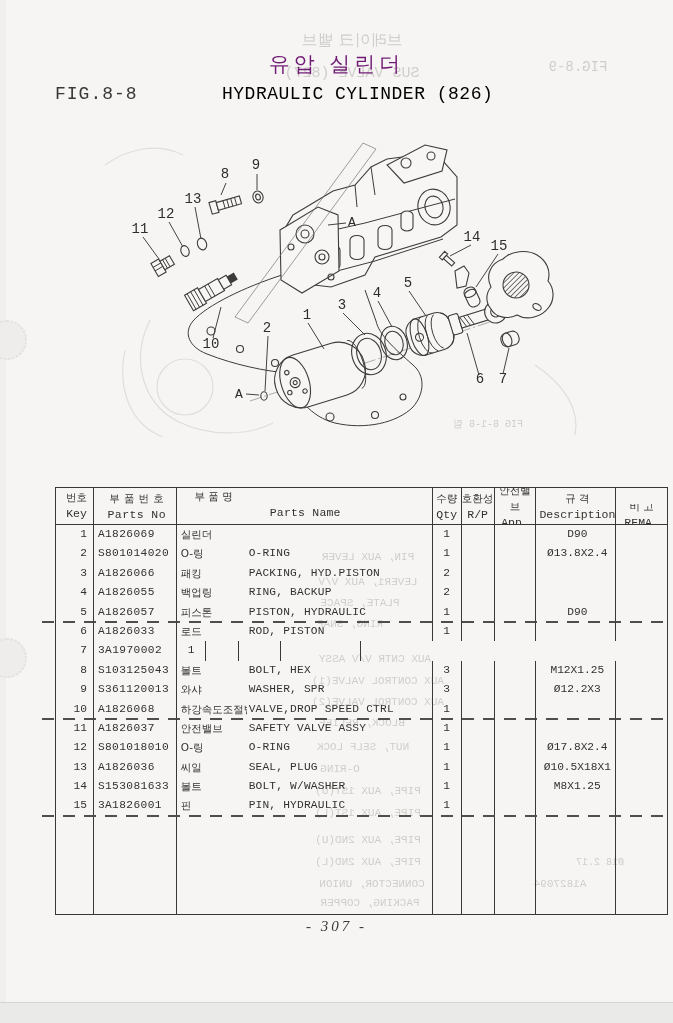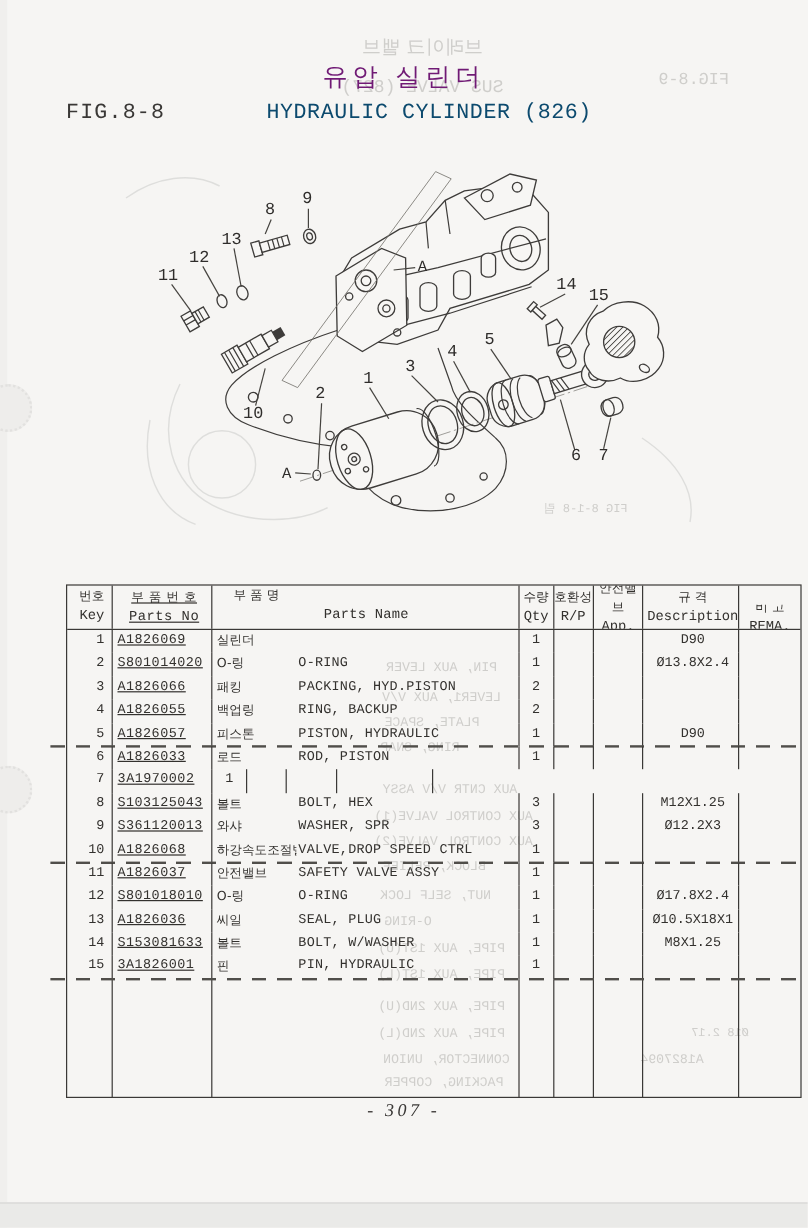--- a/index.html
+++ b/index.html
@@ -24,21 +24,21 @@
     background:#eaeae8;border-top:1px solid #d6d6d4;
   }
   .scan-left{position:absolute;left:0;top:0;width:6px;height:1023px;background:#f0efed;}
   
   .title-ko{
     position:absolute;top:50px;left:0;width:673px;text-align:center;
     font-size:21px;letter-spacing:4px;color:#701a75;
     font-family:"DejaVu Sans","Liberation Sans",sans-serif;
   }
   .fig-label{position:absolute;top:84px;left:55px;font-size:18px;letter-spacing:1px;color:#3a3836;}
-  .title-en{position:absolute;top:84px;left:222px;font-size:18px;letter-spacing:.5px;color:#0c4a6e;}
+  .title-en{position:absolute;top:84px;left:222px;font-size:18px;letter-spacing:.5px;color:#000000;}
   
   #diagram{position:absolute;left:35px;top:135px;}
   #diagram *{vector-effect:non-scaling-stroke;}
   .part{fill:#f7f6f4;stroke:#3e3c3a;stroke-width:1.1;}
   .line{fill:none;stroke:#3e3c3a;stroke-width:1;}
   .ring{fill:none;stroke:#3e3c3a;stroke-width:1.1;}
   .thin{fill:none;stroke:#77756f;stroke-width:.7;}
   .ldr{fill:none;stroke:#45433f;stroke-width:1;}
   .axis{fill:none;stroke:#8d8b87;stroke-width:.7;stroke-dasharray:12 3 2 3;}
   .gline{fill:none;stroke:#dededc;stroke-width:1.2;}
@@ -52,21 +52,21 @@
   .thead{display:flex;height:37px;border-bottom:1.3px solid #3a3836;box-sizing:border-box;}
   .th{display:flex;flex-direction:column;justify-content:center;text-align:center;
       border-right:1.1px solid #3a3836;box-sizing:border-box;overflow:hidden;}
   .th:last-child{border-right:none;margin-top:16px;}
   .th .ko{font-size:10.5px;line-height:16px;font-family:"DejaVu Sans","Liberation Sans",sans-serif;}
   .th .en{font-size:11.5px;line-height:17px;}
   .tr{display:flex;height:19.4px;line-height:19.4px;position:relative;}
   .td{border-right:1.1px solid #3a3836;box-sizing:border-box;overflow:hidden;white-space:nowrap;}
   .td:last-child{border-right:none;}
   .c-key{width:38px;text-align:right;padding-right:6px;}
-  .c-pno{width:83px;padding-left:4px;letter-spacing:.4px;text-decoration:underline;}
+  .c-pno{width:83px;padding-left:4px;letter-spacing:.4px;}
   .c-name{width:257px;display:flex;}
   .c-name .ko{width:66px;padding-left:4px;font-size:10.5px;
       font-family:"DejaVu Sans","Liberation Sans",sans-serif;overflow:hidden;white-space:nowrap;}
   .c-name .en{flex:1;padding-left:2px;letter-spacing:.2px;}
   .c-qty{width:29px;text-align:center;}
   .c-rp{width:33px;}
   .c-app{width:42px;}
   .c-desc{width:80px;padding-left:3px;text-align:center;}
   .c-rema{width:51px;}
   .tr.grp::after{

